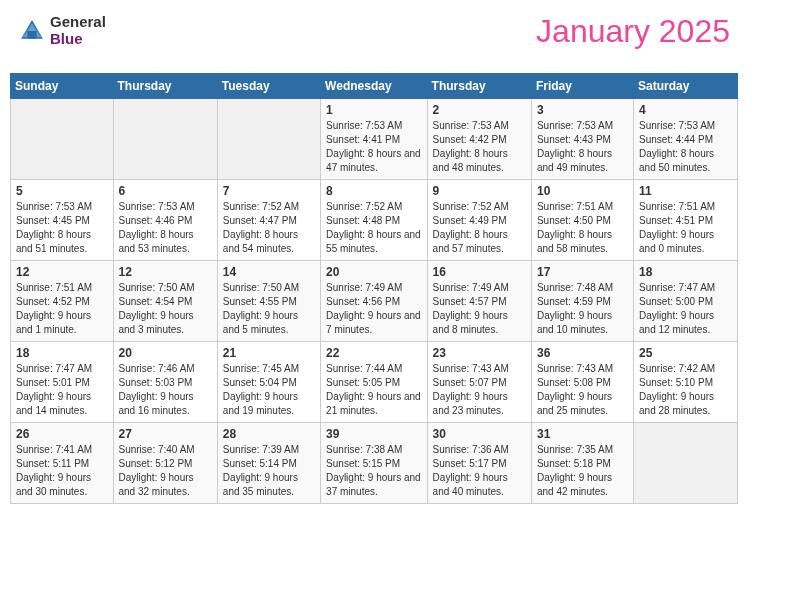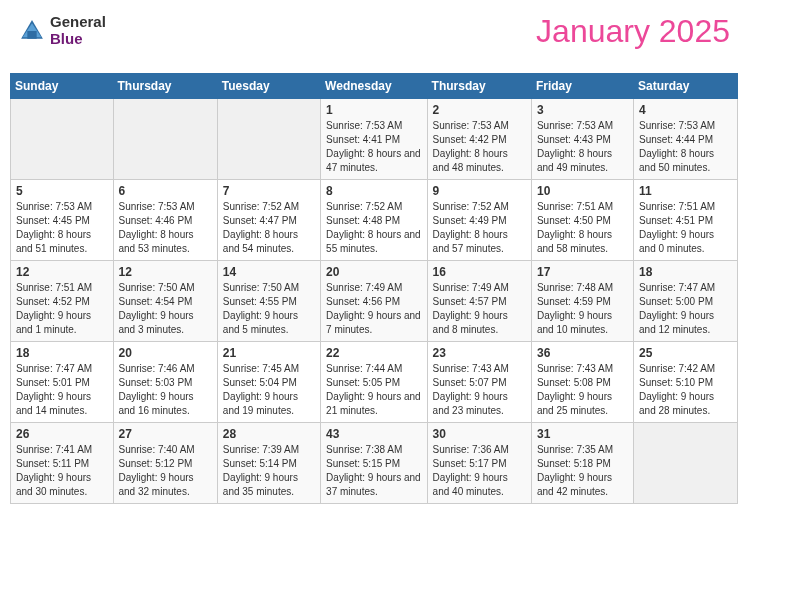--- a/index.html
+++ b/index.html
@@ -322,21 +322,21 @@
               </div>
             </td>
             <td>
               <div class="cell-content">
                 <span class="day-number">28</span>
                 <div class="cell-text">Sunrise: 7:39 AM<br>Sunset: 5:14 PM<br>Daylight: 9 hours and 35 minutes.</div>
               </div>
             </td>
             <td>
               <div class="cell-content">
-                <span class="day-number">43</span>
+                <span class="day-number">39</span>
                 <div class="cell-text">Sunrise: 7:38 AM<br>Sunset: 5:15 PM<br>Daylight: 9 hours and 37 minutes.</div>
               </div>
             </td>
             <td>
               <div class="cell-content">
                 <span class="day-number">30</span>
                 <div class="cell-text">Sunrise: 7:36 AM<br>Sunset: 5:17 PM<br>Daylight: 9 hours and 40 minutes.</div>
               </div>
             </td>
             <td>

